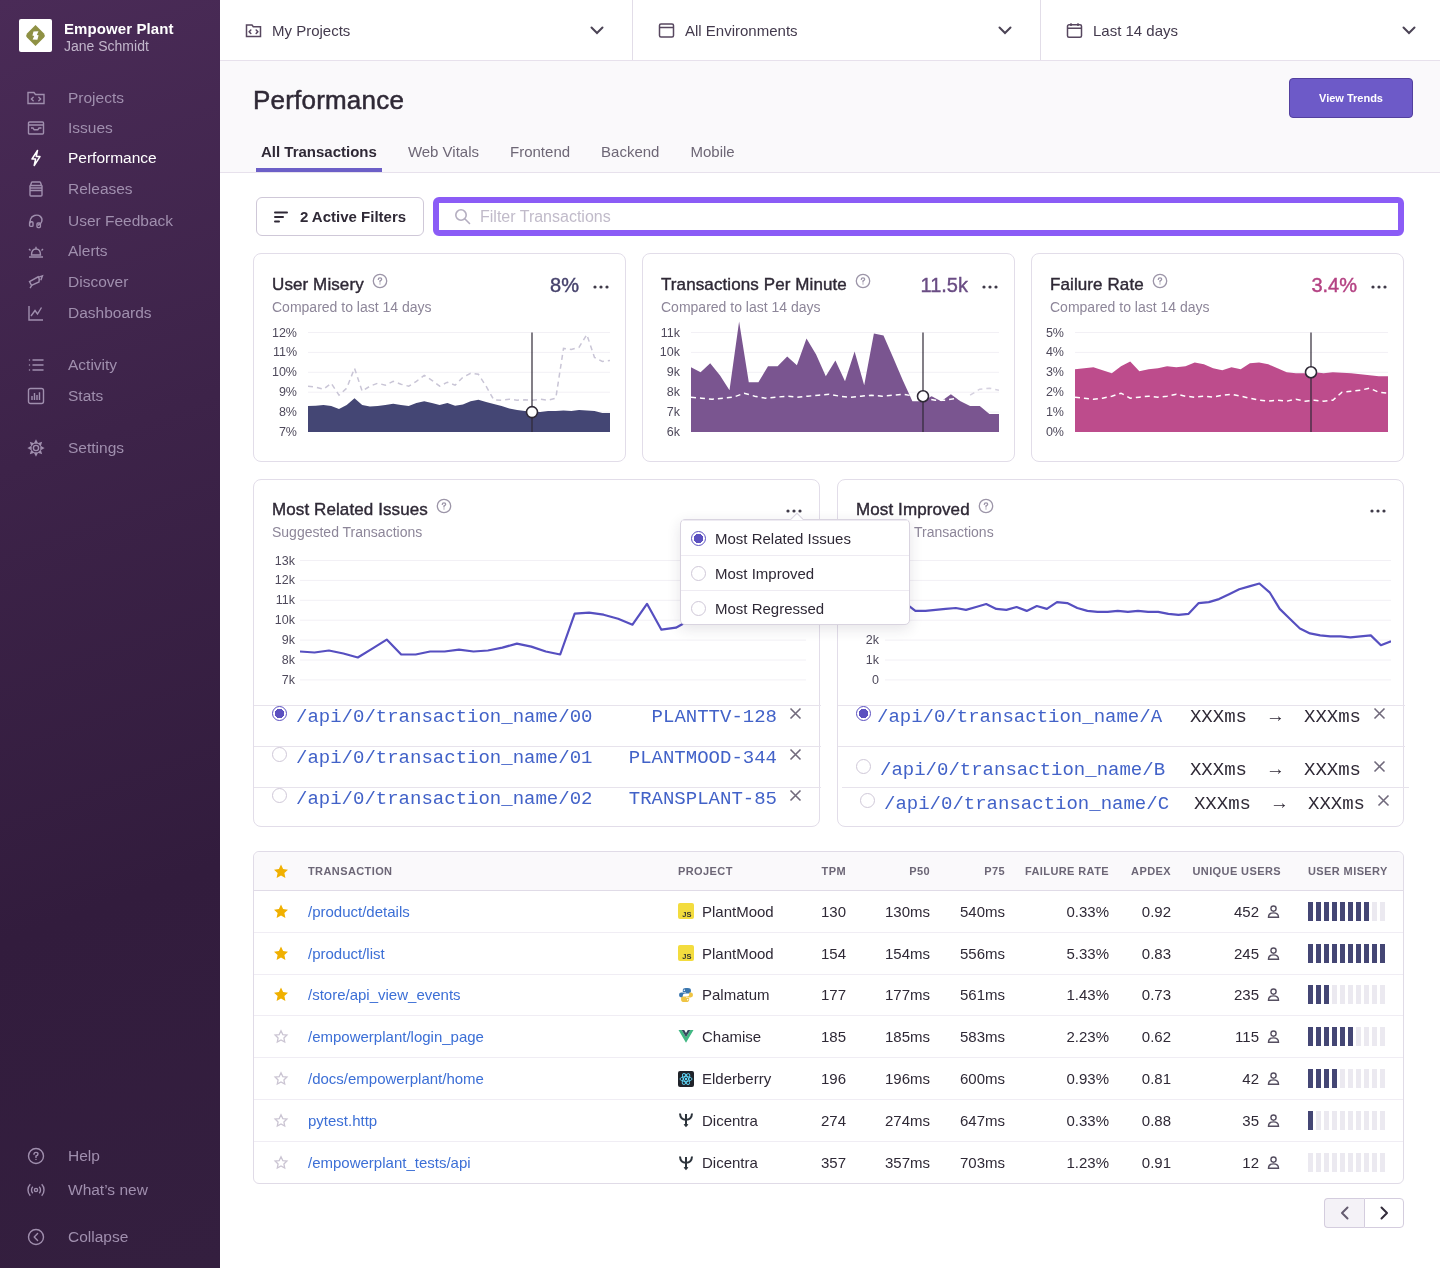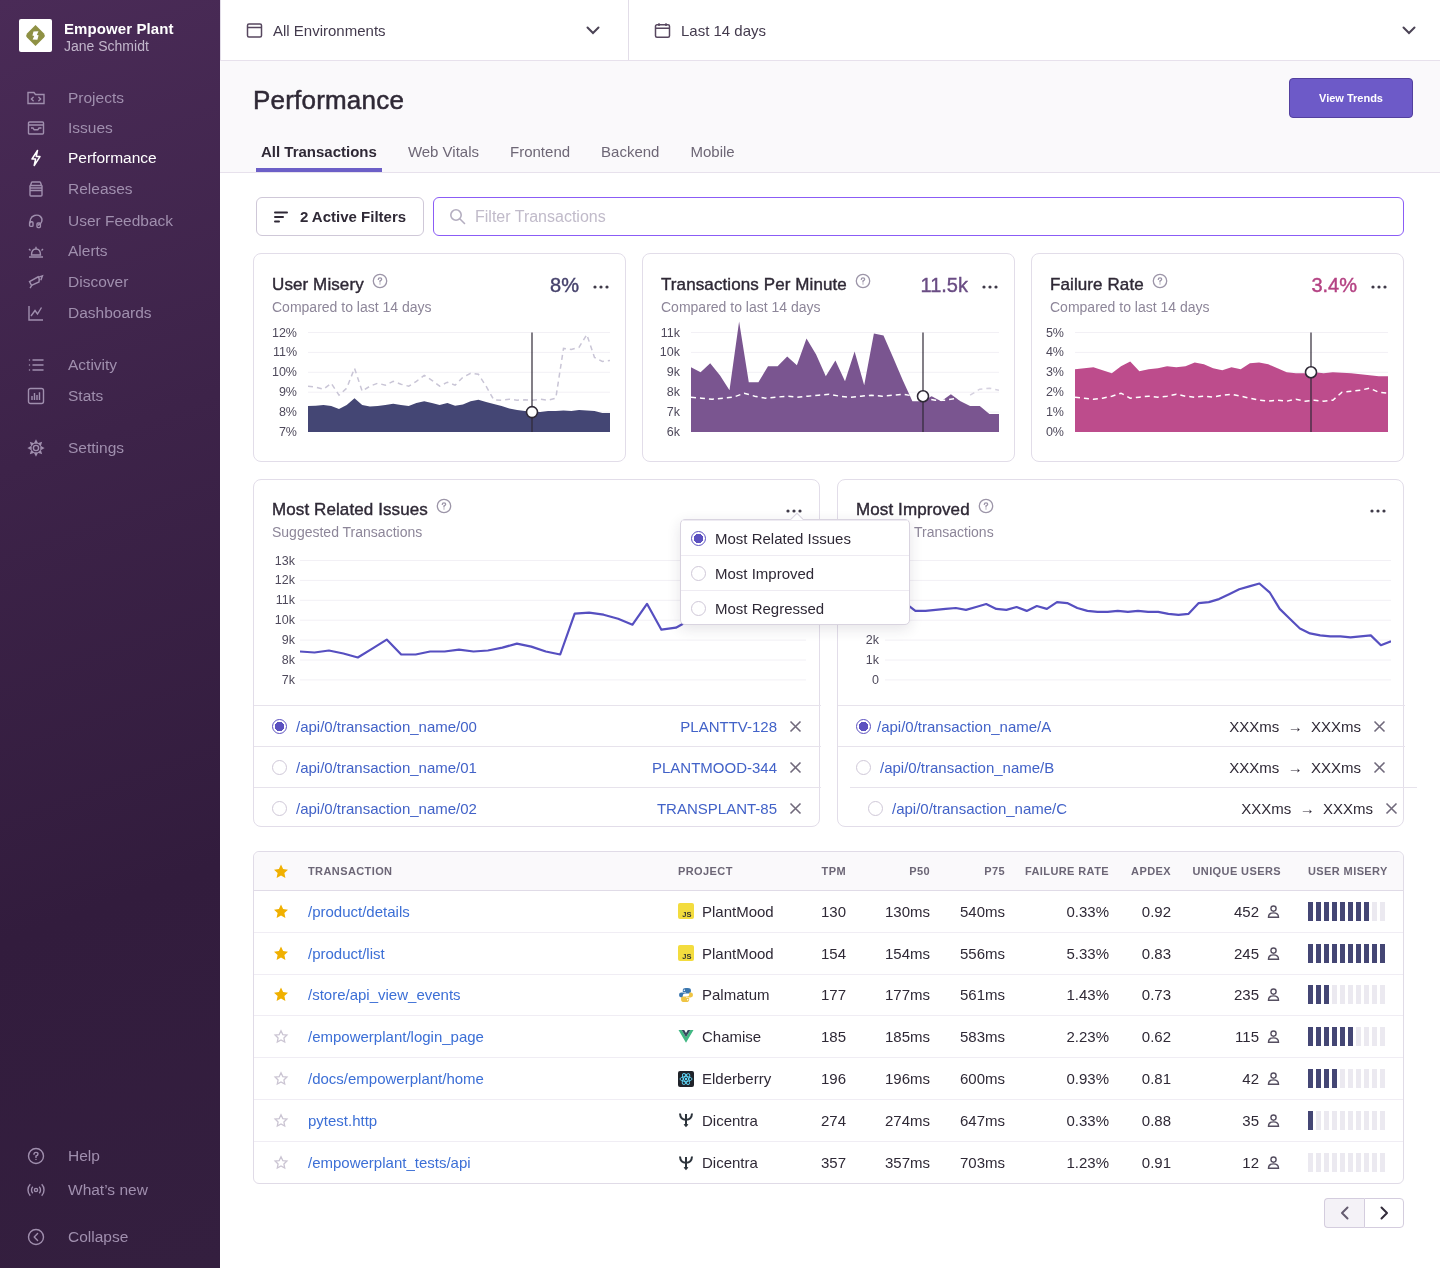--- a/index.html
+++ b/index.html
@@ -25,31 +25,31 @@
 .s1 { width:412px; } .s2 { width:407px; } .s3 { flex:1; padding-right:24px; }
 
 .pagehead { position:absolute; left:220px; top:61px; width:1220px; height:112px; background:#faf9fb; border-bottom:1px solid #e7e1ec; }
 .ph-title { position:absolute; left:33px; top:24px; font-size:26px; color:#2f2936; font-weight:500; letter-spacing:.2px; -webkit-text-stroke:0.5px #2f2936; }
 .tabs { position:absolute; left:36px; bottom:0; display:flex; }
 .tab { font-size:15px; color:#6e6776; padding:0 5px 12px; margin-right:21px; }
 .tab.active { color:#2f2936; font-weight:bold; border-bottom:4px solid #6c5fc7; padding-bottom:8px; }
 .btn-trends { position:absolute; right:27px; top:17px; width:124px; height:40px; background:#6d5ac8; border:1px solid #53409f; border-radius:4px; color:#fff; font-size:11px; font-weight:bold; display:flex; align-items:center; justify-content:center; }
 
 .btn-filters { position:absolute; left:256px; top:197px; width:168px; height:39px; background:#fff; border:1px solid #cfc8d8; border-radius:6px; display:flex; align-items:center; justify-content:center; color:#2f2936; font-size:15px; font-weight:bold; }
-.search { position:absolute; left:433px; top:197px; width:971px; height:39px; background:#fff; border:1px solid #8b5cf6; border-radius:6px; display:flex; align-items:center; color:#c1bbca; font-size:16px; }
+.search { position:absolute; left:433px; top:197px; width:971px; height:39px; background:#fff; border:6px solid #8b5cf6; border-radius:6px; display:flex; align-items:center; color:#c1bbca; font-size:16px; }
 
 .card { position:absolute; background:#fff; border:1px solid #e2dde9; border-radius:8px; }
 .c-title { position:absolute; font-size:17px; color:#2f2936; font-weight:500; letter-spacing:.1px; -webkit-text-stroke:0.4px #2f2936; }
 .c-sub { position:absolute; font-size:14px; color:#8d8699; }
 .c-val { position:absolute; font-size:20px; font-weight:500; -webkit-text-stroke:0.4px currentColor; }
 .dots { position:absolute; }
 .ylab { position:absolute; font-size:12.5px; color:#4f4a5c; text-align:right; line-height:12px; }
 .qm { display:inline-block; vertical-align:1px; margin-left:8px; }
 
-.wrow { position:absolute; height:41px; border-top:1px solid #e7e3ec; display:flex; align-items:center; font-size:15px; }
+.wrow { position:absolute; height:41px; border-top:1px solid #e7e3ec; display:flex; align-items:flex-start; font-size:19px;font-family:Liberation Mono, monospace; }
 .radio { width:15px; height:15px; border-radius:50%; border:1.5px solid #cfc8d8; background:#fff; flex:none; }
 .radio.sel { border:1.5px solid #5c51c0; background:radial-gradient(circle, #5c51c0 0 4.5px, #fff 4.6px); }
 .wlink { color:#4262c8; }
 .xicon { stroke:#716a7c; stroke-width:1.6; }
 
 .table { position:absolute; left:253px; top:851px; width:1151px; height:333px; background:#fff; border:1px solid #e0dbe7; border-radius:6px; }
 .thead { height:39px; background:#faf9fb; border-bottom:1px solid #e0dbe7; border-radius:6px 6px 0 0; display:flex; align-items:center; font-size:11px; font-weight:bold; color:#6c6676; letter-spacing:.4px; }
 .trow { height:41.8px; display:flex; align-items:center; border-bottom:1px solid #f0edf4; font-size:15px; color:#2f2936; }
 .trow:last-child { border-bottom:none; }
 .tc-star { width:54px; display:flex; justify-content:center; flex:none; }
@@ -142,20 +142,30 @@
           <circle cx="9" cy="9" r="1.6"></circle>
           <path d="M5.8 12.2 Q4.5 10.9 4.5 9 Q4.5 7.1 5.8 5.8 M12.2 5.8 Q13.5 7.1 13.5 9 Q13.5 10.9 12.2 12.2 M3.3 14.7 Q1 12.4 1 9 Q1 5.6 3.3 3.3 M14.7 3.3 Q17 5.6 17 9 Q17 12.4 14.7 14.7"></path>
         </svg>What’s new</div>
     <div class="nav-item" style="top:1227px"><svg viewBox="0 0 18 18" fill="none" stroke="#a08fae" stroke-width="1.4">
           <circle cx="9" cy="9" r="7.5"></circle>
           <path d="M10.6 5.6 L7.2 9 L10.6 12.4" stroke-linecap="round" stroke-linejoin="round"></path>
         </svg>Collapse</div>
   </aside>
 
   <div class="topbar">
+    <div class="tb-sec s1">
+      <svg width="17" height="17" viewBox="0 0 17 17" fill="none" stroke="#57475f" stroke-width="1.5">
+          <path d="M1.5 4 V14.5 H15.5 V4.8 H8.3 L7 3 H1.5 Z"></path>
+          <path d="M5.8 8 L4.2 9.7 L5.8 11.4 M11.2 8 L12.8 9.7 L11.2 11.4" stroke-linecap="round"></path>
+        </svg>
+      <span class="lbl">My Projects</span>
+      <svg class="chev" width="14" height="9" viewBox="0 0 14 9" fill="none" stroke="#4b4355" stroke-width="2">
+          <path d="M1.5 1.5 L7 7 L12.5 1.5" stroke-linecap="round"></path>
+        </svg>
+    </div>
     <div class="tb-sep"></div>
     <div class="tb-sec s2">
       <svg width="17" height="17" viewBox="0 0 17 17" fill="none" stroke="#57475f" stroke-width="1.5">
           <rect x="1.5" y="2" width="14" height="13" rx="1.5"></rect>
           <path d="M1.5 5.4 H15.5 M4 3.8 h.01"></path>
         </svg>
       <span class="lbl">All Environments</span>
       <svg class="chev" width="14" height="9" viewBox="0 0 14 9" fill="none" stroke="#4b4355" stroke-width="2">
           <path d="M1.5 1.5 L7 7 L12.5 1.5" stroke-linecap="round"></path>
         </svg>
@@ -393,21 +403,21 @@
         </svg>
     </div>
     <div class="wrow" style="left:0; top:266px; width:567px; padding:12px 18px;">
       <span class="radio"></span>
         <span class="wlink" style="margin-left:9px;">/api/0/transaction_name/B</span>
       <span style="margin-left:auto; color:#2f2936;">XXXms&nbsp; → &nbsp;XXXms</span>
       <svg width="15" height="15" viewBox="0 0 15 15" class="xicon" style="margin-left:11px;">
           <path d="M2.5 2.5 L12.5 12.5 M12.5 2.5 L2.5 12.5"></path>
         </svg>
     </div>
-    <div class="wrow" style="left:12px; top:307px; width:567px; padding:12px 18px;">
+    <div class="wrow" style="left:4px; top:307px; width:567px; padding:5px 18px;">
       <span class="radio"></span>
         <span class="wlink" style="margin-left:9px;">/api/0/transaction_name/C</span>
       <span style="margin-left:auto; color:#2f2936;">XXXms&nbsp; → &nbsp;XXXms</span>
       <svg width="15" height="15" viewBox="0 0 15 15" class="xicon" style="margin-left:11px;">
           <path d="M2.5 2.5 L12.5 12.5 M12.5 2.5 L2.5 12.5"></path>
         </svg>
     </div>
   </div>
 
   <div class="table">

